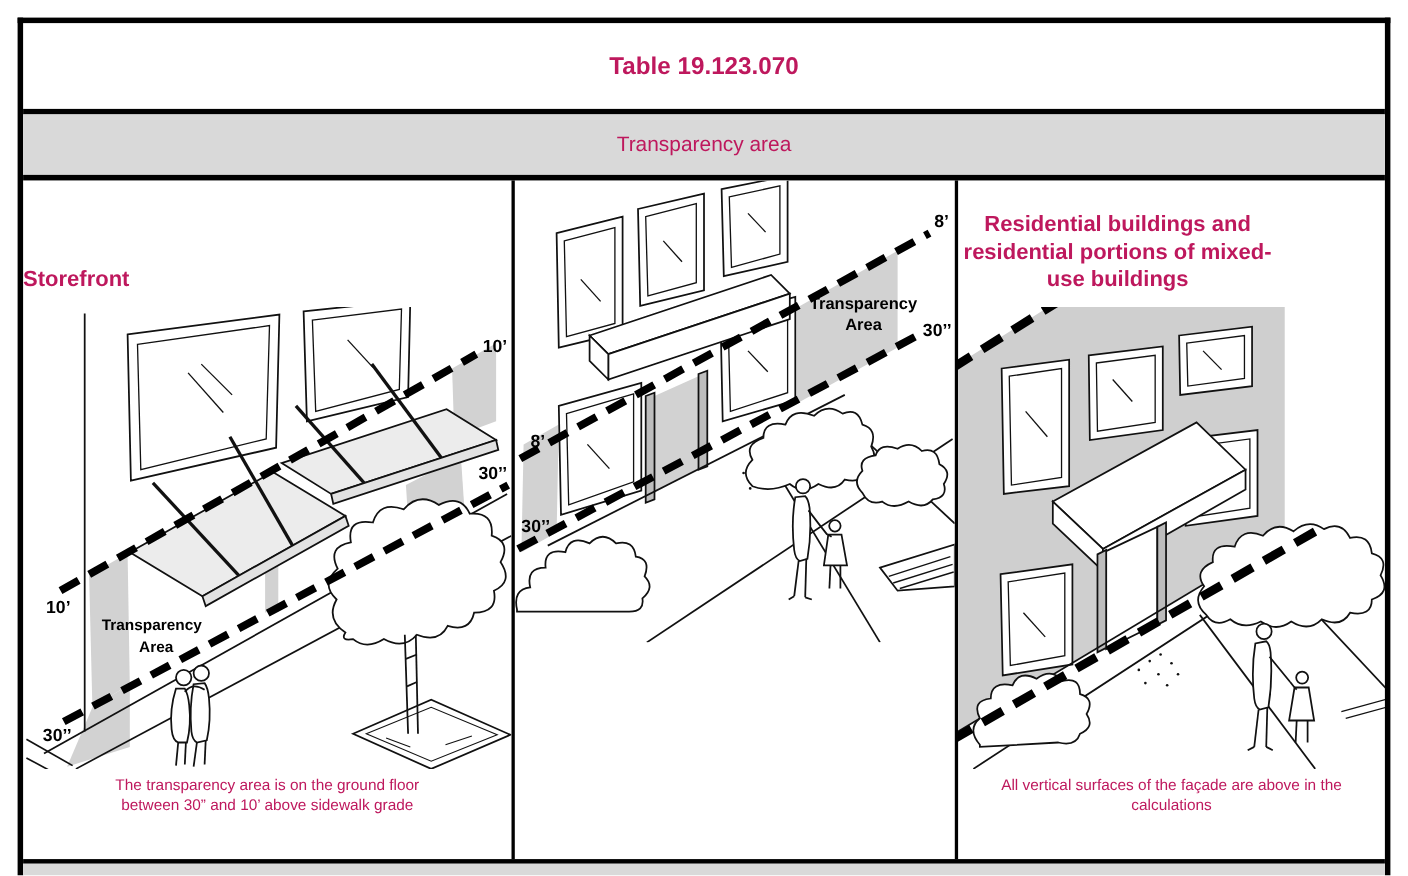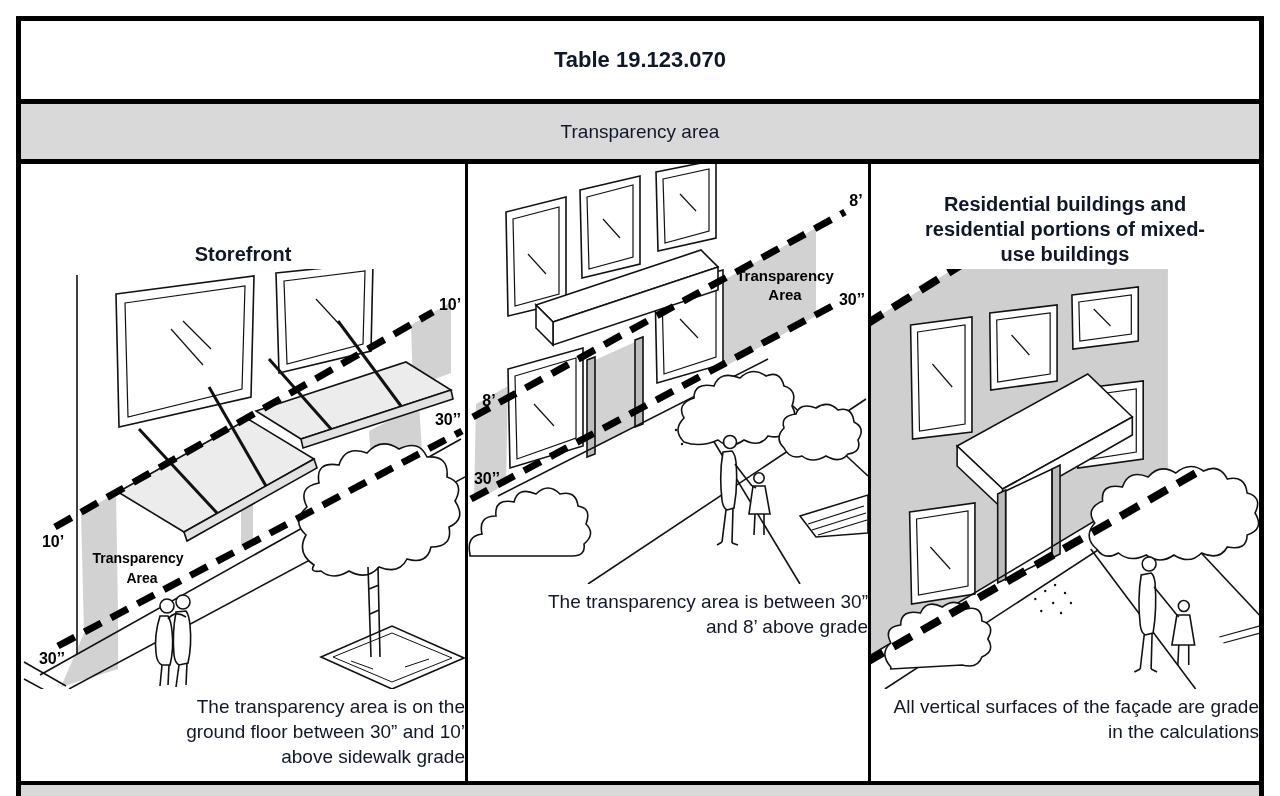--- a/index.html
+++ b/index.html
@@ -1,35 +1,35 @@
 <!DOCTYPE html>
 <html><head>
 <meta charset="utf-8">
 <style>
   html,body{margin:0;padding:0;background:#ffffff;}
   .screen{position:relative;width:1280px;height:796px;overflow:hidden;background:#ffffff;
-          font-family:"Liberation Sans","DejaVu Sans",sans-serif;color:#0f172a;}
+          font-family:"Liberation Sans","DejaVu Sans",sans-serif;color:#be185d;}
   .frame{position:absolute;left:16px;top:16px;width:1238px;border:5px solid #000;border-bottom:none;background:#fff;}
   .title-row{height:78px;display:flex;flex-direction:column;align-items:center;justify-content:center;
              border-bottom:5px solid #000;}
   .title-row div{font-weight:bold;font-size:22px;line-height:1.3;}
   .band{height:55px;background:#d9d9d9;display:flex;align-items:center;justify-content:center;
         font-weight:normal;font-size:19px;border-bottom:5px solid #000;}
   .content-row{display:flex;height:617px;}
   .col{display:flex;flex-direction:column;}
   .col-1{width:444px;border-radius:29px;}
   .col-2{width:400px;border-left:3px solid #000;}
   .col-3{flex:1;border-left:3px solid #000;}
-  .col-heading{height:103px;display:flex;align-items:flex-end;justify-content:center;text-align:center;
-               font-weight:bold;font-size:20px;line-height:1.25;padding-bottom:2px;}
+  .col-heading{height:103px;display:flex;align-items:flex-end;justify-content:flex-start;text-align:center;
+               font-weight:bold;font-size:20px;line-height:1.25;padding-bottom:12px;}
   .col-heading span{display:block;}
   .hw-1{max-width:300px;} .hw-2{max-width:340px;} .hw-3{max-width:290px;}
   .col-art{height:420px;position:relative;overflow:hidden;text-decoration:underline;}
   .col-art svg{display:block;}
-  .col-caption{flex:1;text-align:right;font-size:19px;line-height:1.32;padding-top:5px;}
+  .col-caption{flex:1;text-align:center;font-size:14px;line-height:1.32;padding-top:5px;}
   .col-caption span{display:inline-block;}
   .cw-1{max-width:330px;} .cw-2{max-width:350px;} .cw-3{max-width:376px;}
   .bottom-band{border-top:4px solid #000;height:14px;background:#d9d9d9;}
   svg text{font-family:"Liberation Sans","DejaVu Sans",sans-serif;font-weight:bold;fill:#000;}
   .sketch{stroke:#111;fill:none;stroke-width:1.6;}
 </style>
 </head>
 <body>
 
 <div class="screen">
@@ -222,23 +222,20 @@
             <g font-size="16">
               <text x="388" y="42" text-anchor="middle">8’</text>
               <text x="21" y="242" text-anchor="middle">8’</text>
               <text x="384" y="141" text-anchor="middle">30’’</text>
               <text x="19" y="320" text-anchor="middle">30’’</text>
               <text x="317" y="117" text-anchor="middle" font-size="15">Transparency</text>
               <text x="317" y="136" text-anchor="middle" font-size="15">Area</text>
             </g>
           </svg>
         </div>
-        <div class="col-caption">
-          <span class="cw-2">The transparency area is between 30” and 8’ above grade</span>
-        </div>
       </div>
 
       <div class="col col-3">
         <div class="col-heading">
           <span class="hw-3">Residential buildings and residential portions of mixed-use buildings</span>
         </div>
         <div class="col-art">
           <svg width="388" height="420" viewBox="0 0 392 420" preserveAspectRatio="none">
 
             <polygon points="0,52 80,2 80,0 300,0 300,208 0,386" fill="#cfcfcf" stroke="none"></polygon>
@@ -313,21 +310,21 @@
               <path d="M311,348 Q308,345 305,341" fill="none"></path>
             </g>
 
             <g stroke="#000" stroke-width="8" stroke-dasharray="21 12">
               <line x1="-6" y1="56" x2="94" y2="-6"></line>
               <line x1="-6" y1="394" x2="330" y2="203"></line>
             </g>
           </svg>
         </div>
         <div class="col-caption">
-          <span class="cw-3">All vertical surfaces of the façade are grade in the calculations</span>
+          <span class="cw-3">All vertical surfaces of the façade are above in the calculations</span>
         </div>
       </div>
 
     </div>
 
     <div class="bottom-band"></div>
   </div>
 </div>
 
 </body></html>

